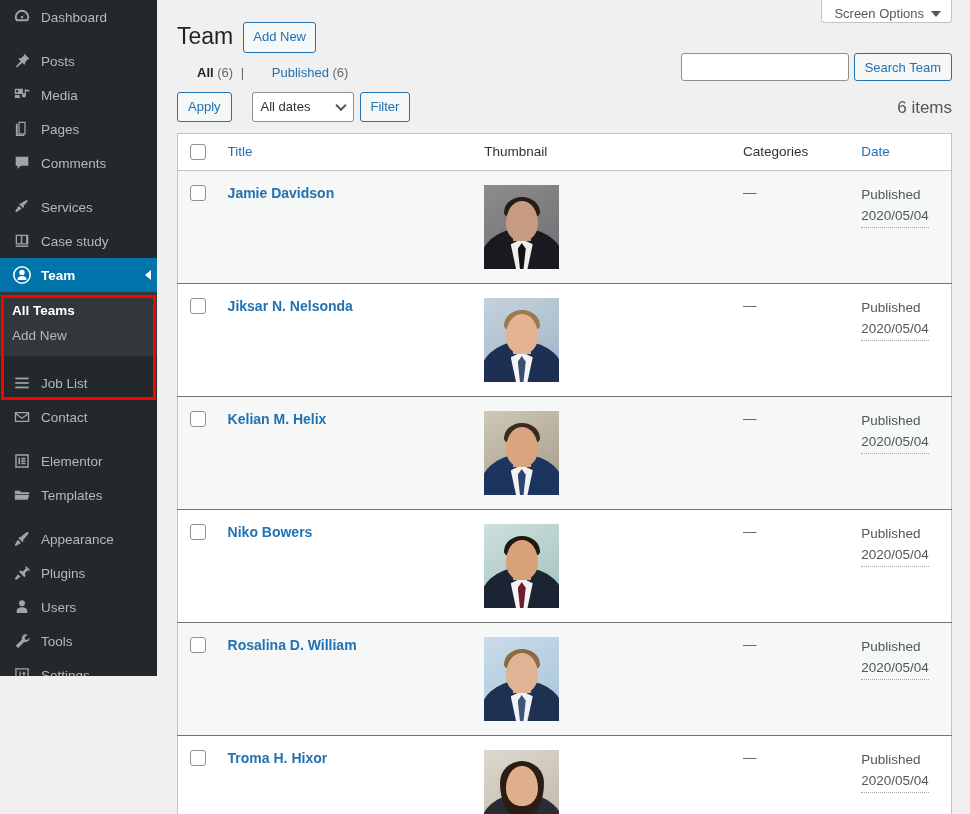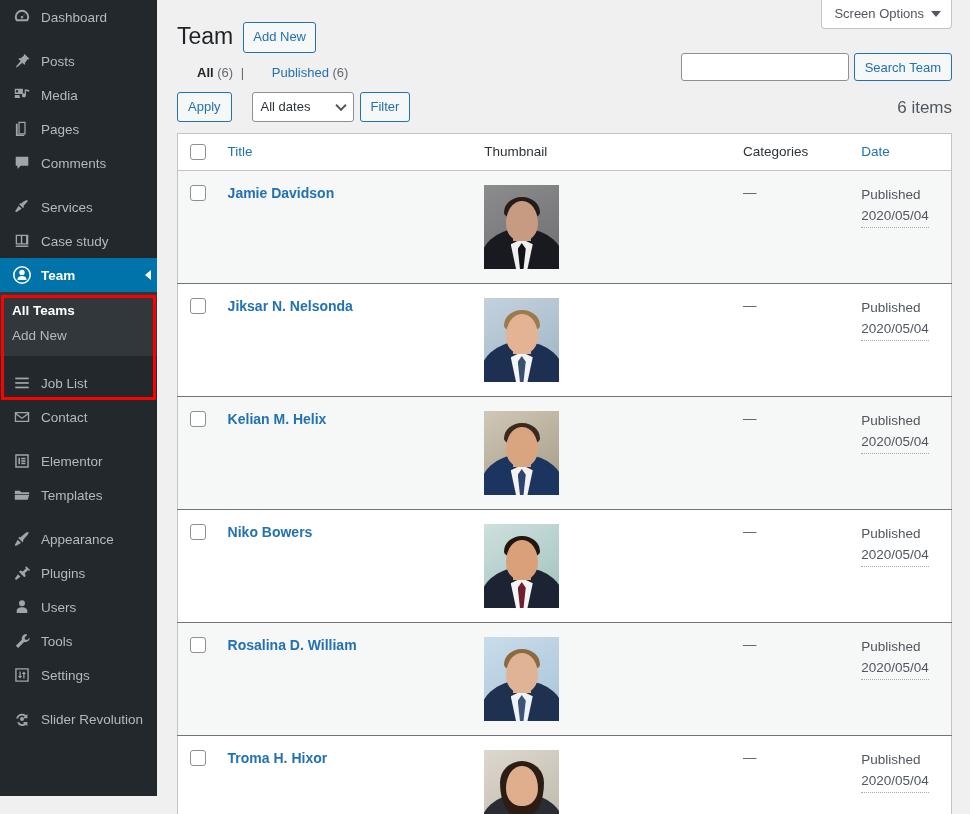--- a/index.html
+++ b/index.html
@@ -6,21 +6,21 @@
   html, body {
     width: 970px; height: 814px;
     font-family: "Liberation Sans", sans-serif;
     background: #f0f0f1;
     overflow: hidden;
   }
   .screen { position: relative; width: 970px; height: 814px; display: flex; }
 
   
   .sidebar {
-    width: 157px; min-width: 157px; height: 796px;
+    width: 157px; min-width: 157px; height: 676px;
     background: #23282d;
     position: relative;
     overflow: hidden;
   }
   .menu-item {
     display: flex; align-items: center;
     height: 34px;
     padding-left: 12px;
     color: #b4b9be;
     font-size: 13.5px;
@@ -86,21 +86,21 @@
     overflow: hidden;
   }
 
   .screen-options {
     position: absolute;
     right: 18px; top: 0;
     background: #fff;
     border: 1px solid #c3c4c7;
     border-top: none;
     border-radius: 0 0 4px 4px;
-    padding: 6px 10px 7px 12px;
+    padding: 6px 10px 1px 12px;
     font-size: 13px;
     color: #50575e;
     cursor: pointer;
     display: flex; align-items: center; gap: 7px;
     z-index: 5;
   }
   .caret-down {
     width: 0; height: 0;
     border-left: 5px solid transparent;
     border-right: 5px solid transparent;

